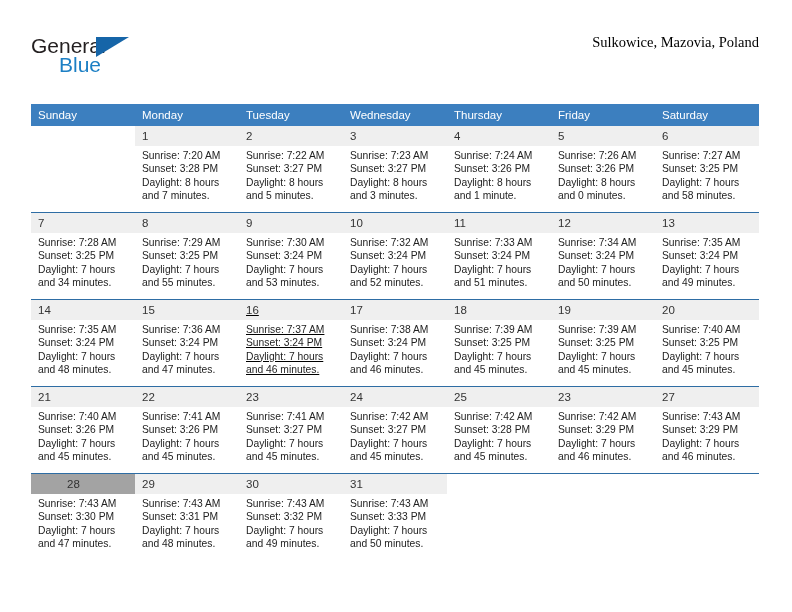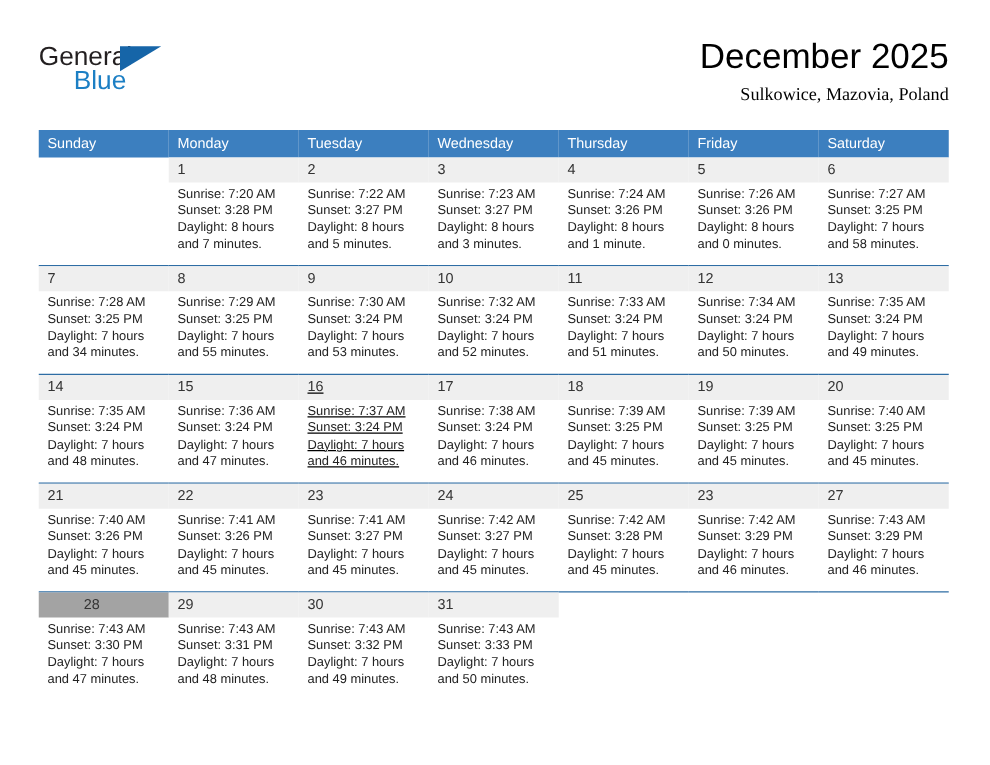--- a/index.html
+++ b/index.html
@@ -157,21 +157,20 @@
 
   <div class="header">
 
     <div class="logo">
       <span class="logo-general">General</span>
       <span class="logo-triangle" style="border-left-color: rgb(22, 101, 168);"></span>
       <span class="logo-blue" style="color: rgb(28, 127, 196);">Blue</span>
     </div>
 
     <div class="title-block">
-      <div class="cal-title">December 2025</div>
       <div class="cal-subtitle">Sulkowice, Mazovia, Poland</div>
     </div>
 
   </div>
 
   <table class="calendar">
     <thead>
       <tr>
         <th style="background: rgb(60, 127, 191); color: rgb(255, 255, 255);">Sunday</th>
         <th style="background: rgb(60, 127, 191); color: rgb(255, 255, 255);">Monday</th>

